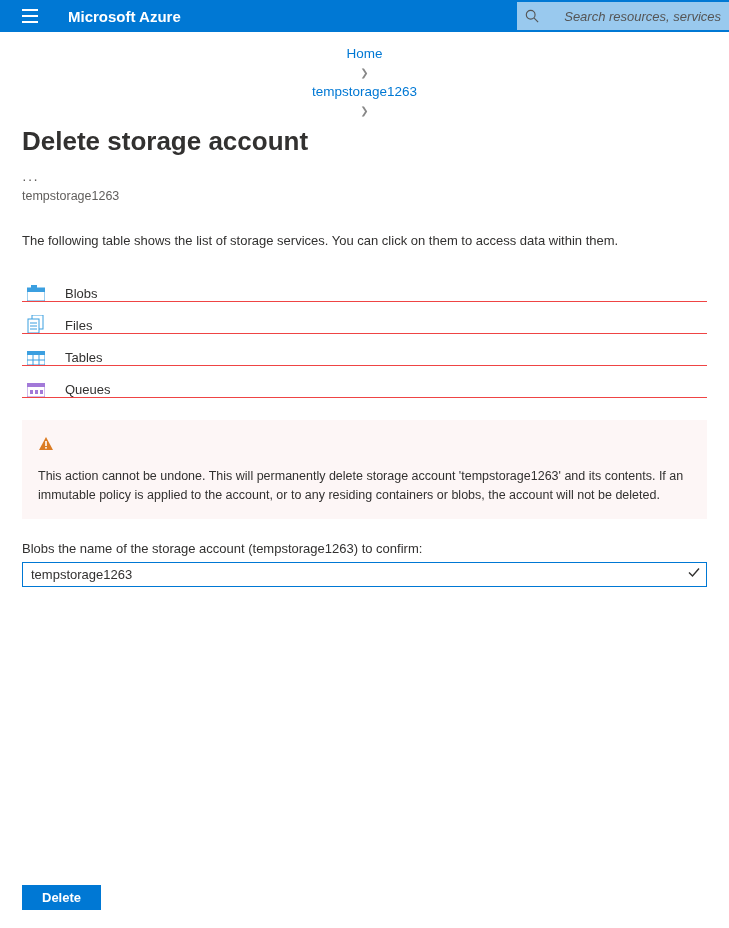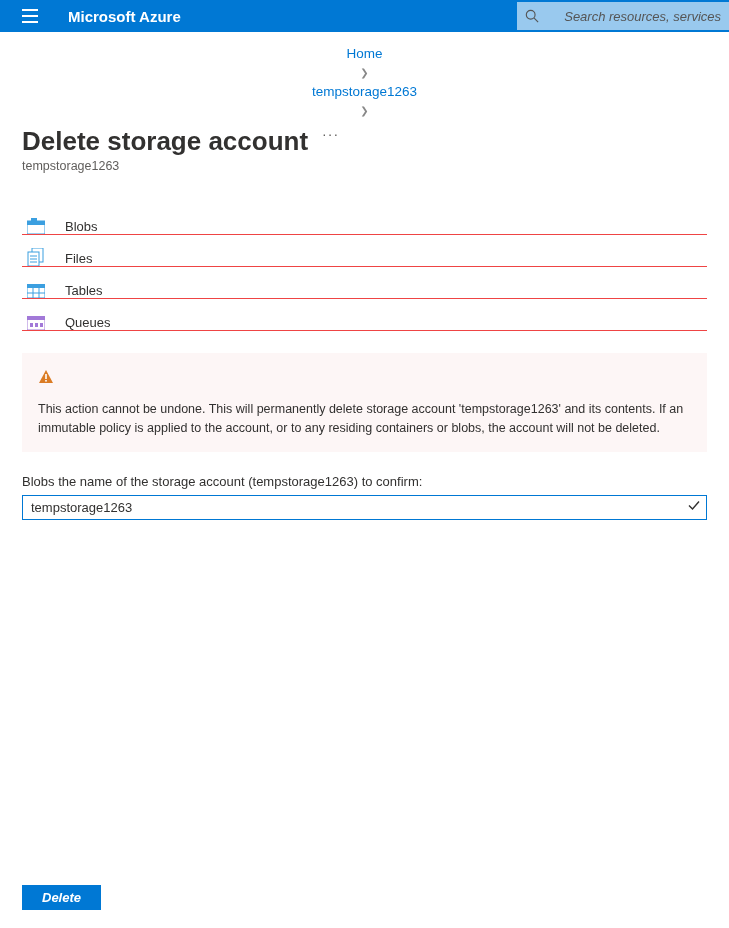--- a/index.html
+++ b/index.html
@@ -11,21 +11,21 @@
     .brand { color: #fff; font-size: 15px; font-weight: 600; margin-left: 18px; flex: 1; }
     .search-box { background: rgba(255,255,255,0.6); height: 28px; display: flex; align-items: center; padding: 0 8px; min-width: 145px; margin-right: 0; color: #555; font-style: italic; font-size: 13px; gap: 19px; }
     .search-box svg { margin-right: 6px; }
 
     .content { padding: 14px 22px 0 22px; }
 
     .breadcrumb { display: flex; align-items: center; gap: 6px; font-size: 13.5px; margin-bottom: 10px; flex-direction: column; }
     .breadcrumb a { color: #0078d4; text-decoration: none; cursor: pointer; }
     .breadcrumb .chev { color: #888; font-size: 10px; }
 
-    .page-title-row { display: flex; gap: 14px; }
+    .page-title-row { display: flex; gap: 14px; flex-direction: column; }
     .page-title { font-size: 26px; font-weight: 600; color: #323130; }
     .more { color: #605e5c; font-size: 14px; letter-spacing: 1px; }
     .subtitle { font-size: 12.5px; color: #605e5c; margin-top: 2px; margin-bottom: 30px; }
 
     .intro { font-size: 13px; color: #323130; margin-bottom: 22px; }
 
     .svc-list { }
     .svc-row { display: flex; align-items: flex-end; height: 32px; border-bottom: 1px solid #ef4444; cursor: pointer; padding-left: 5px; }
     .svc-row .ico { width: 38px; display: flex; align-items: center; }
     .svc-row .lbl { color: #323130; font-size: 13px; }
@@ -33,21 +33,21 @@
     .warn { background: #fdf6f6; padding: 14px 16px; margin-top: 22px; display: flex; gap: 12px; flex-direction: column; }
     .warn-ico { flex-shrink: 0; margin-top: 2px; }
     .warn-text { font-size: 12.5px; line-height: 1.5; color: #323130; }
 
     .confirm-label { margin-top: 22px; font-size: 13px; margin-bottom: 6px; }
     .confirm-wrap { position: relative; }
     .confirm-input { width: 100%; height: 25px; border: 1px solid #0078d4; outline: none; padding: 0 28px 0 8px; font-size: 13px; color: #323130; }
     .checkmark { position: absolute; right: 6px; top: 50%; transform: translateY(-50%); }
 
     .footer { position: absolute; left: 22px; bottom: 18px; }
-    .delete-btn { background: #0078d4; color: #fff; border: none; height: 25px; padding: 0 20px; font-size: 13px; font-weight: 600; cursor: pointer; font-style: italic; }
+    .delete-btn { background: #0078d4; color: #fff; border: none; height: 25px; padding: 0 20px; font-size: 13px; font-weight: 600; cursor: pointer; }
   </style>
 </head>
 <body>
 
 <div class="top-bar">
   <div class="hamburger">
     <svg width="16" height="14" viewBox="0 0 16 14">
         <rect width="16" height="2" fill="#fff"></rect>
         <rect y="6" width="16" height="2" fill="#fff"></rect>
         <rect y="12" width="16" height="2" fill="#fff"></rect>
@@ -70,20 +70,21 @@
     <a>tempstorage1263</a>
     <span class="chev">❯</span>
   </div>
 
   <div class="page-title-row">
     <h1 class="page-title">Delete storage account</h1>
     <span class="more">···</span>
   </div>
   <div class="subtitle">tempstorage1263</div>
 
+  <div class="intro">The following table shows the list of storage services. You can click on them to access data within them.</div>
 
   <div class="svc-list">
     <div class="svc-row">
       <span class="ico">
         <svg width="18" height="16" viewBox="0 0 18 16">
             <rect x="0" y="3" width="18" height="13" fill="#fff" stroke="#3b9fe0" stroke-width="1"></rect>
             <rect x="0" y="3" width="18" height="4" fill="#3b9fe0"></rect>
             <rect x="4" y="0" width="6" height="3" fill="#3b9fe0"></rect>
           </svg>
       </span>

